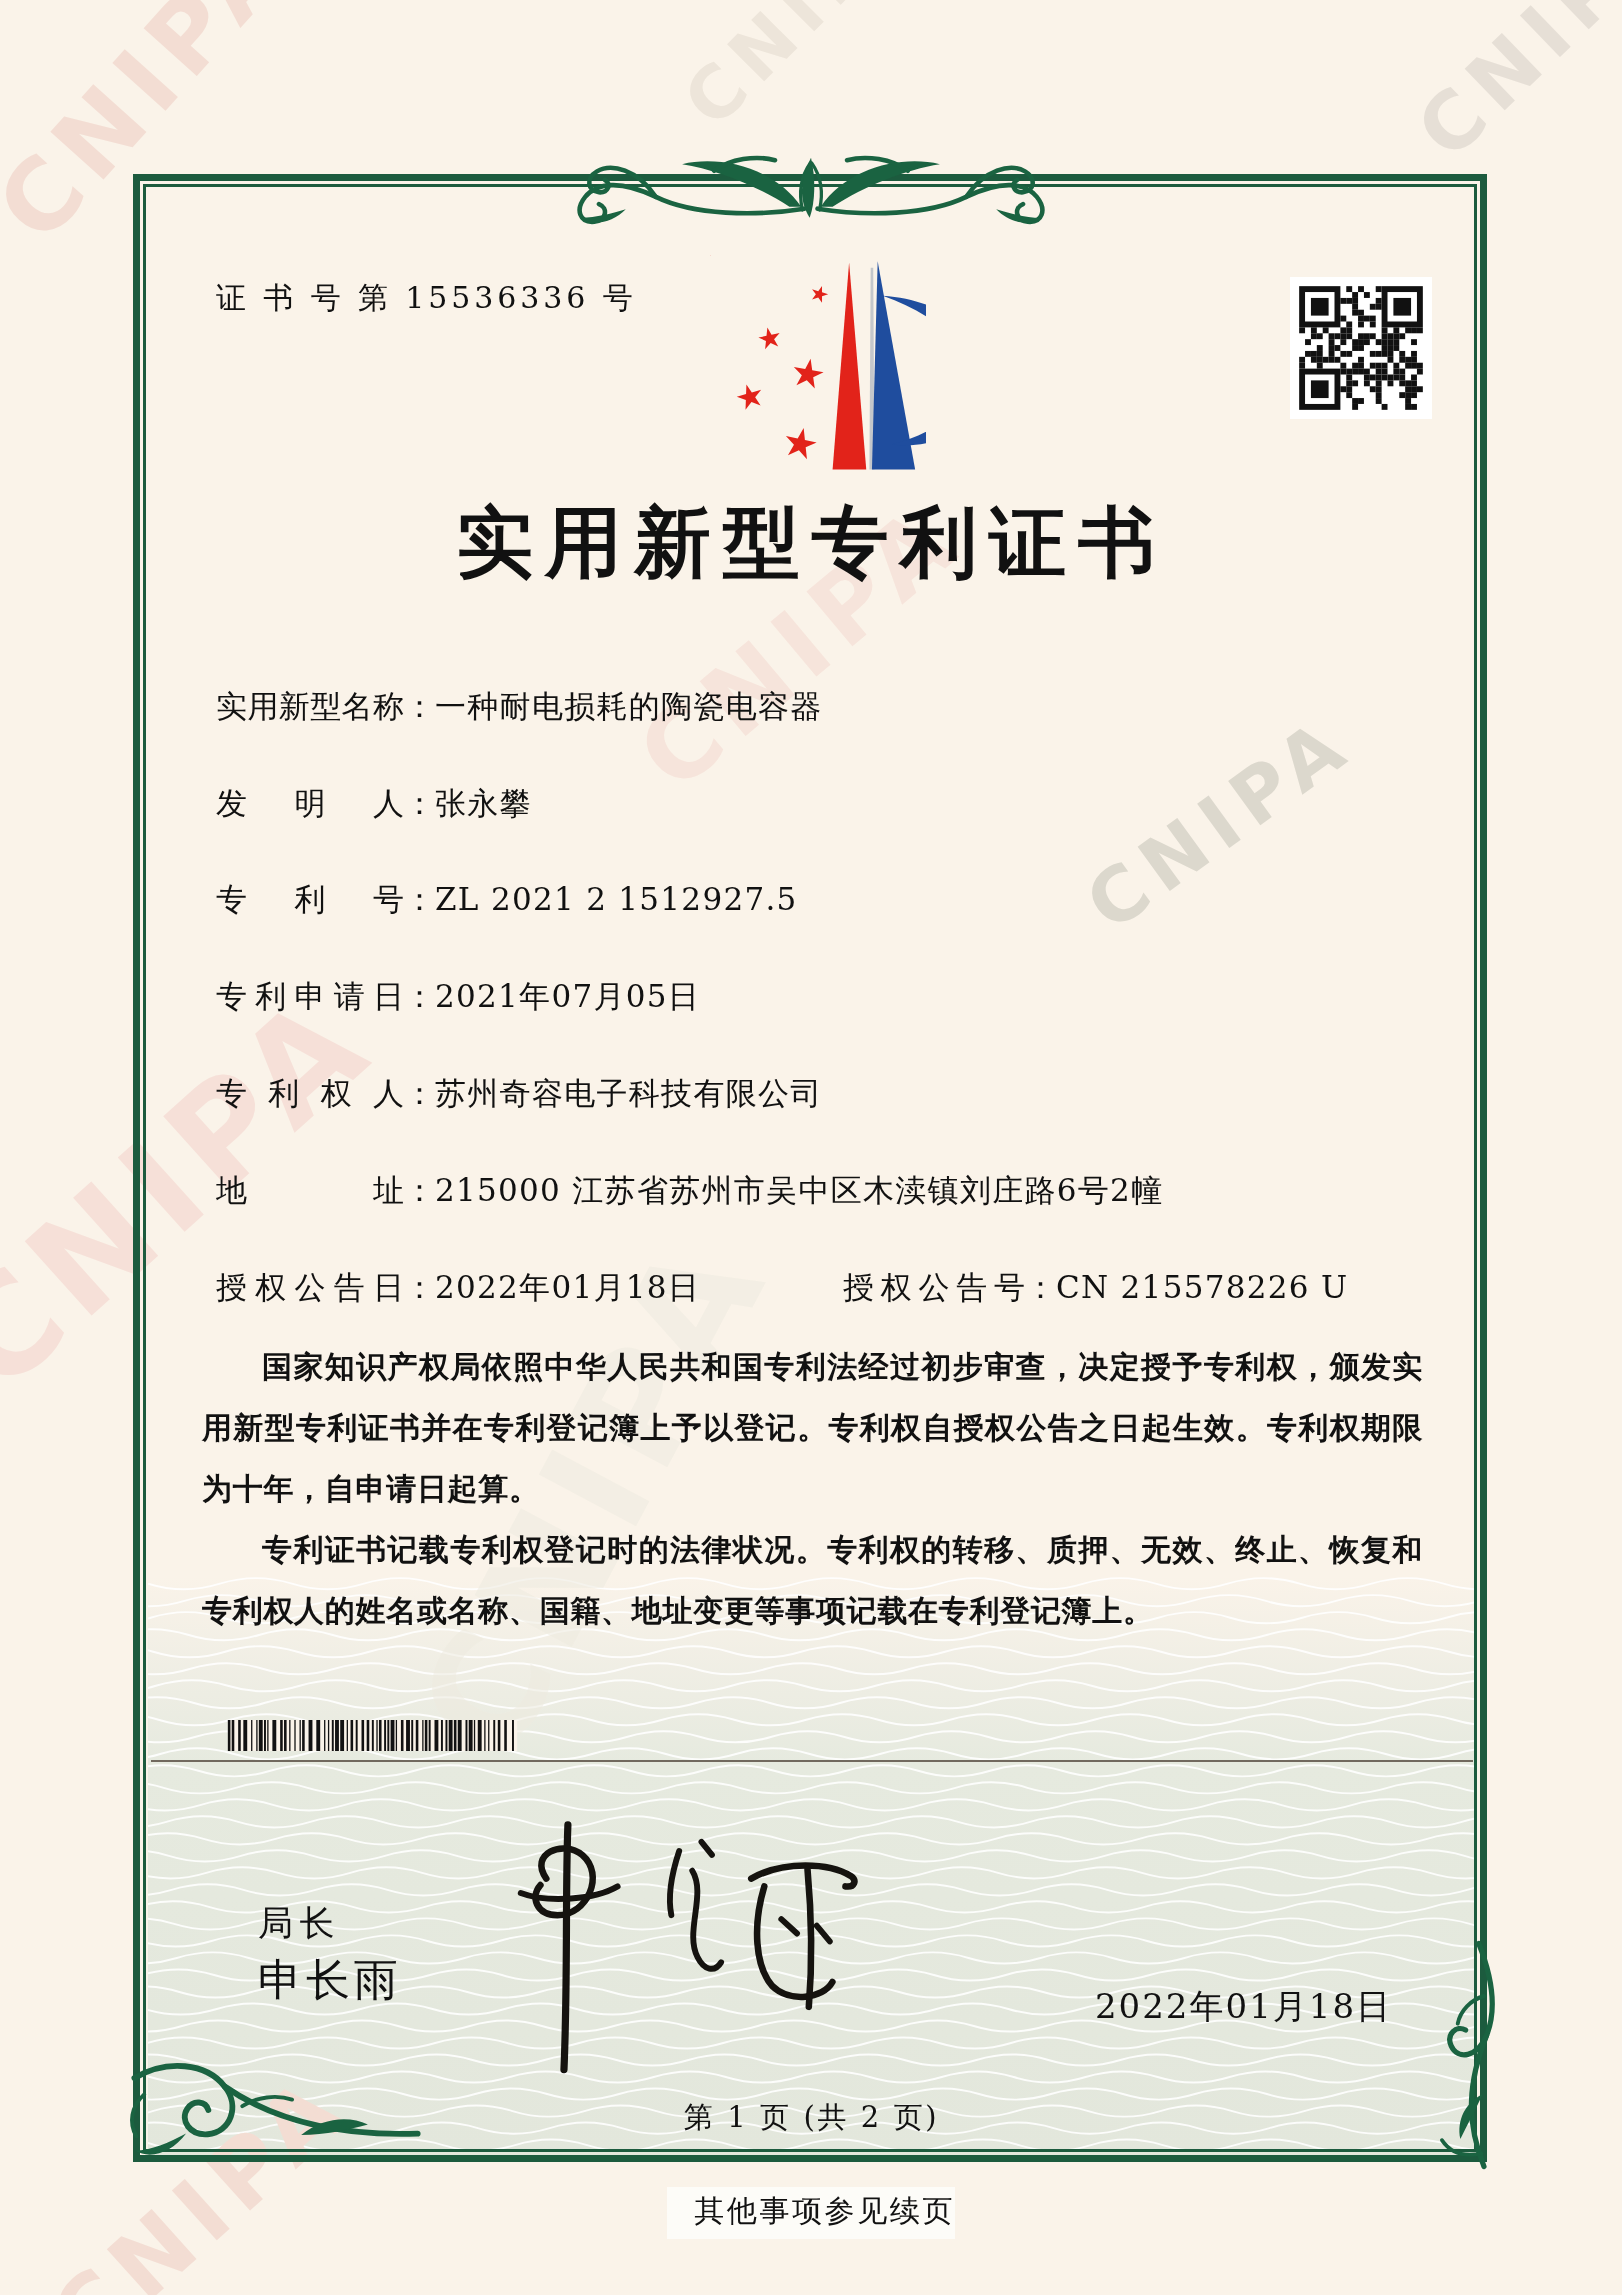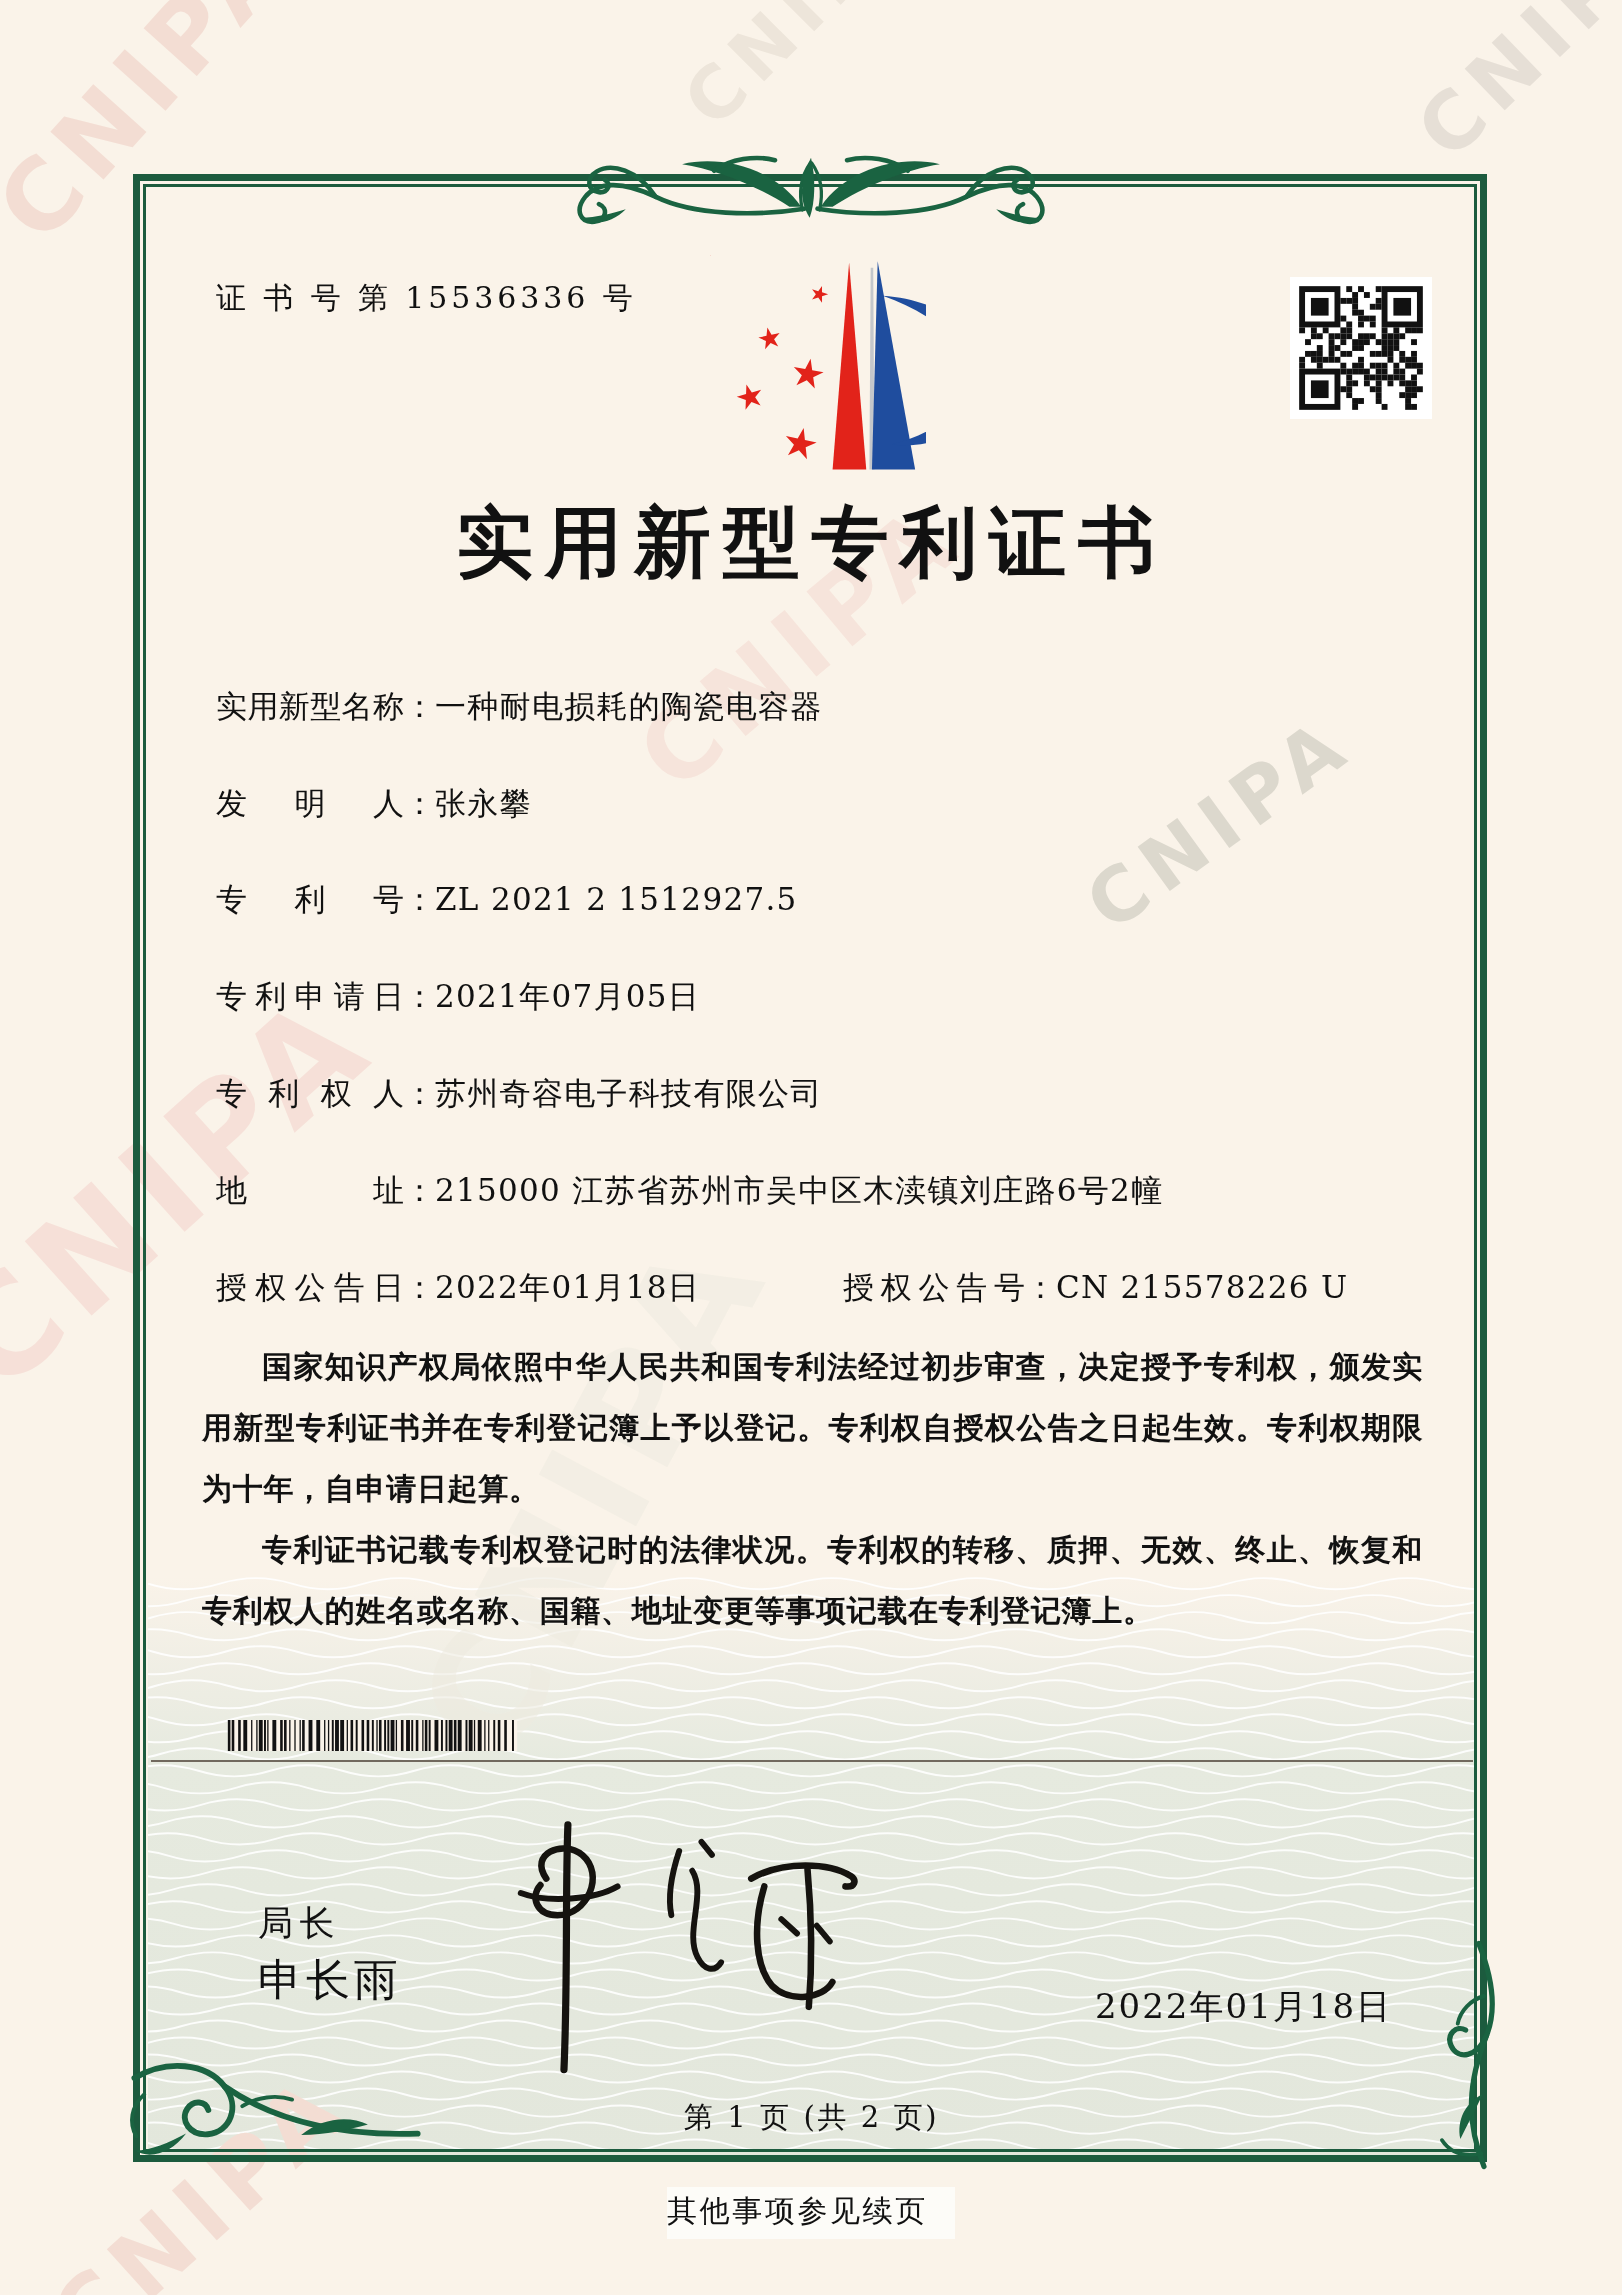--- a/index.html
+++ b/index.html
@@ -44,21 +44,21 @@
   .barcode{position:absolute;left:226px;top:1720px;}
   .rule{position:absolute;left:151px;top:1760px;width:1322px;height:2px;background:#5c5248;opacity:.85;}
   .sig-role{position:absolute;left:258px;top:1864px;font-size:35px;letter-spacing:6.5px;
             font-family:"DejaVu Sans","Liberation Sans",sans-serif;margin-top:36px;}
   .sig-name{position:absolute;left:258px;top:1951px;font-size:44px;letter-spacing:3.9px;
             font-family:Liberation Serif, serif;}
   .sig-script{position:absolute;left:471px;top:1813px;}
   .date{position:absolute;left:1021px;top:1984px;width:445px;text-align:center;font-size:34px;letter-spacing:2px;}
   .pageno{position:absolute;left:0;top:2098px;width:1623px;text-align:center;font-size:29px;letter-spacing:2.6px;}
   .note{position:absolute;left:667px;top:2187px;width:288px;height:52px;background:#fdfcf8;
-        text-align:left;font-size:30px;line-height:47px;letter-spacing:2.6px;}
+        text-align:right;font-size:30px;line-height:47px;letter-spacing:2.6px;}
 </style>
 </head>
 <body>
 
 <div class="page">
 
   <span class="wm wm1">CNIPA</span>
   <span class="wm wm7">CNIPA</span>
   <span class="wm wm2">CNIPA</span>
   <span class="wm wm8">CNIPA</span>

